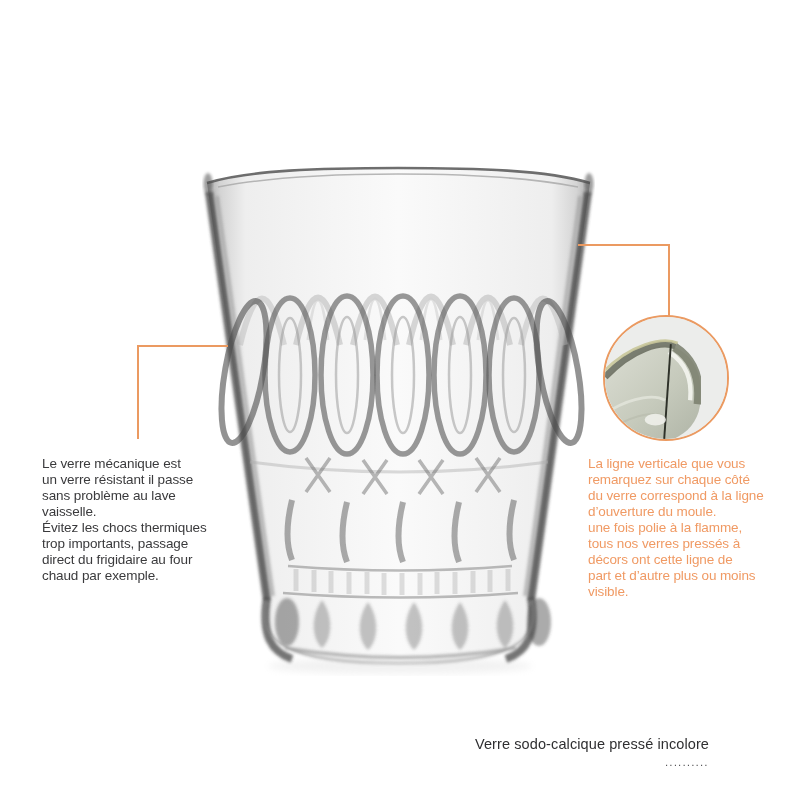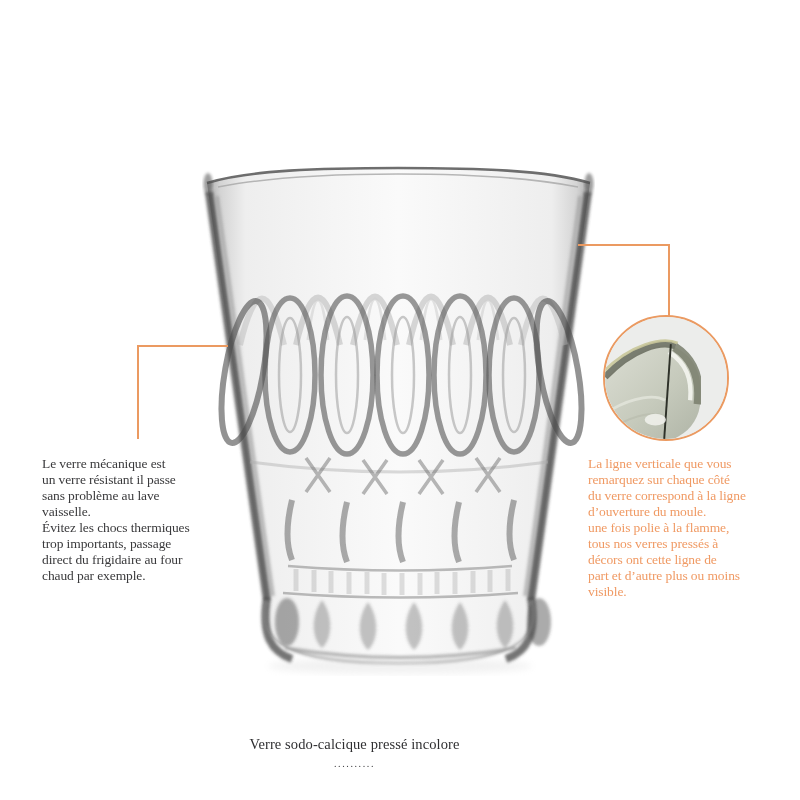--- a/index.html
+++ b/index.html
@@ -7,21 +7,21 @@
     --annotation-orange:#F09A64;
     --text-dark:#3A3A3C;
   }
   *{margin:0;padding:0;box-sizing:border-box;}
   html,body{background:#fff;}
   .canvas{
     position:relative;
     width:800px;height:800px;
     background:#ffffff;
     overflow:hidden;
-    font-family:Liberation Serif, serif;
+    font-family:Liberation Sans, sans-serif;
     padding-left:14px;
   }
   .glass-svg{position:absolute;left:0;top:0;width:800px;height:800px;}
   .connector{position:absolute;background:var(--accent);}
   .conn-left-h{left:137px;top:345px;width:91px;height:2px;}
   .conn-left-v{left:137px;top:345px;width:2px;height:94px;}
   .conn-right-h{left:578px;top:244px;width:92px;height:2px;}
   .conn-right-v{left:668px;top:244px;width:2px;height:73px;}
   .detail-circle{
     position:absolute;left:603px;top:315px;
@@ -37,21 +37,21 @@
     width:225px;
     font-size:13.5px;
     line-height:16px;
     letter-spacing:-0.1px;
     white-space:pre-line;
   }
   .note-left{left:42px;top:456px;color:var(--text-dark);}
   .note-right{left:588px;top:456px;color:var(--annotation-orange);}
   .caption{
     position:absolute;left:0;top:736px;width:709px;
-    text-align:center;color:#2F2F31;
+    text-align:right;color:#2F2F31;
   }
   .caption-text{font-size:14.5px;letter-spacing:0.1px;}
   .caption-dots{margin-top:5px;font-size:10px;letter-spacing:1.6px;color:#3A3A3C;}
 </style>
 </head>
 <body>
 
 <div class="canvas">
 
   <svg class="glass-svg" viewBox="0 0 800 800" aria-hidden="true">

